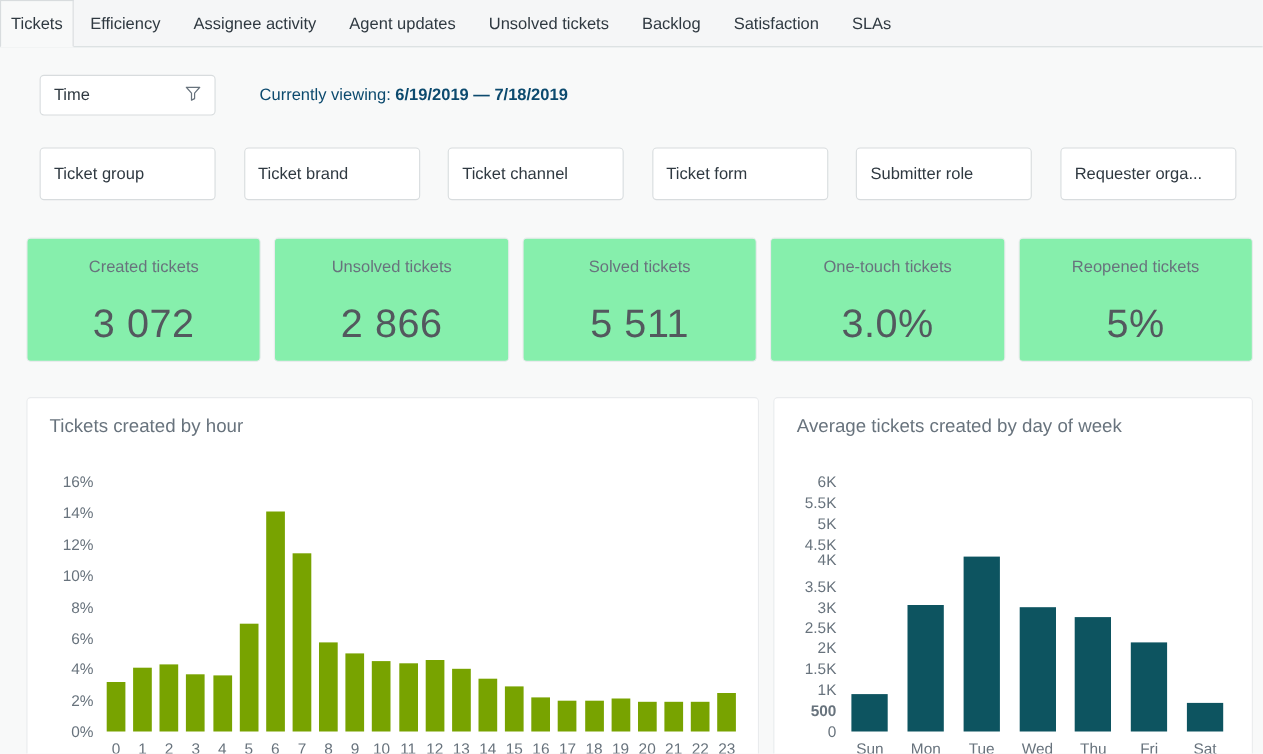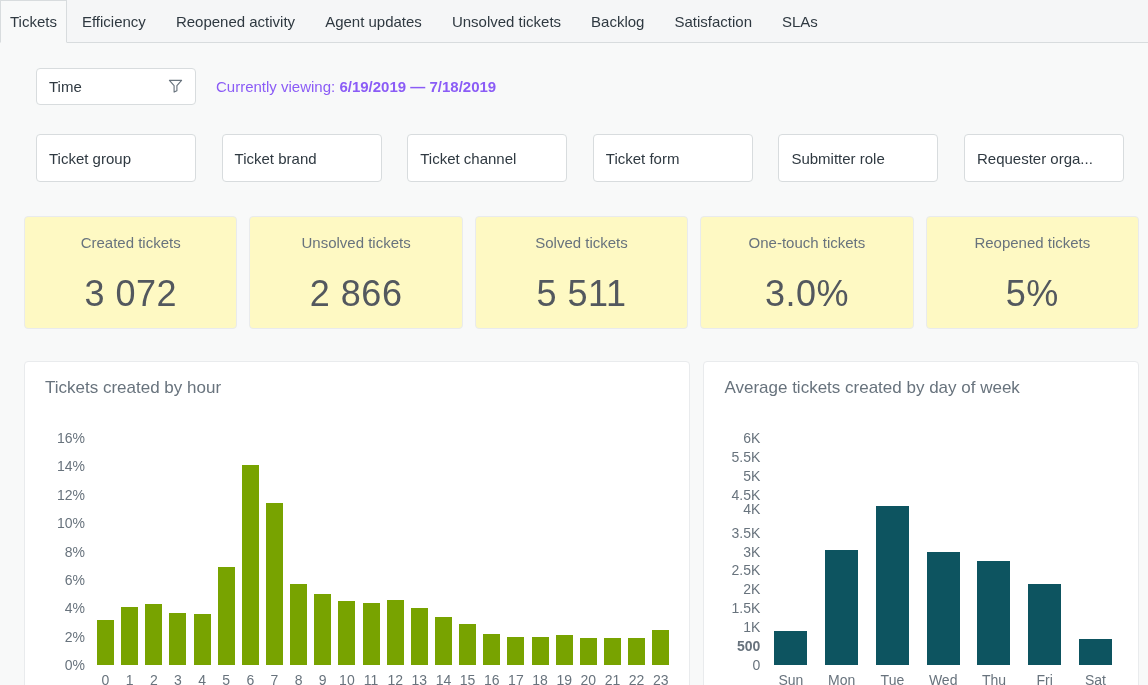--- a/index.html
+++ b/index.html
@@ -52,40 +52,40 @@
     border: 1px solid #d8dcde;
     border-radius: 4px;
     display: flex;
     align-items: center;
     padding: 0 12px;
     font-size: 15px;
     color: #2f3941;
     cursor: pointer;
   }
   .btn .btn-label { flex: 1; text-align: left; }
-  .viewing { margin-left: 20px; font-size: 15px; color: #8b5cf6; }
+  .viewing { margin-left: 40px; font-size: 15px; color: #0c4a6e; }
   .viewing b { font-weight: bold; }
 
   .row-filters {
     margin-top: 29px;
     display: flex;
     justify-content: space-between;
   }
   .row-filters .btn { height: 48px; }
 
   
   .kpi-row {
     margin-top: 34px;
     display: flex;
     gap: 12px;
   }
   .kpi-card {
     flex: 1;
     height: 113px;
-    background: #fef9c3;
+    background: #86efac;
     border: 1px solid #e9ebed;
     border-radius: 4px;
     text-align: center;
     padding-top: 17px;
   }
   .kpi-label { font-size: 15px; color: #68737d; }
   .kpi-value { font-size: 36px; color: #53585e; margin-top: 22px; letter-spacing: .5px; }
 
   
   .charts-row {
@@ -147,21 +147,21 @@
 <body>
 
 <div class="tabbar">
   <div class="tab active">
       <span>Tickets</span>
     </div>
   <div class="tab">
       <span>Efficiency</span>
     </div>
   <div class="tab">
-      <span>Reopened activity</span>
+      <span>Assignee activity</span>
     </div>
   <div class="tab">
       <span>Agent updates</span>
     </div>
   <div class="tab">
       <span>Unsolved tickets</span>
     </div>
   <div class="tab">
       <span>Backlog</span>
     </div>

